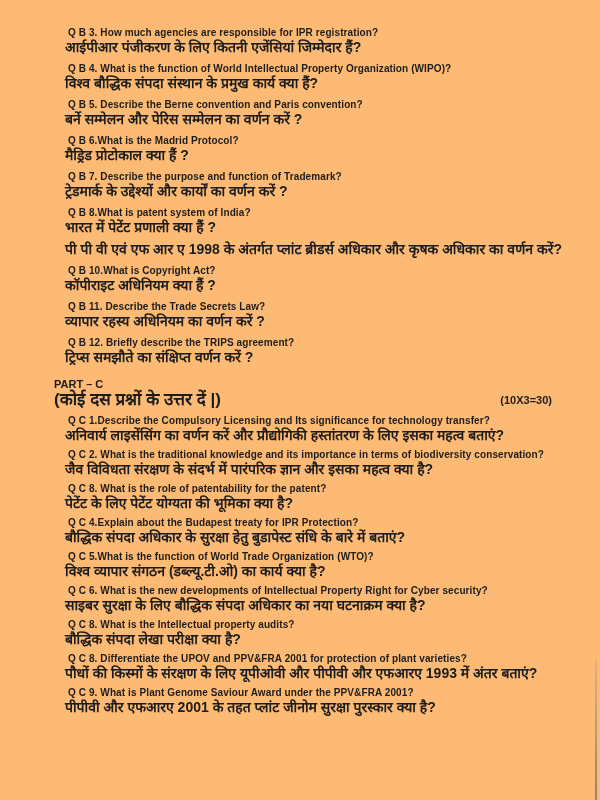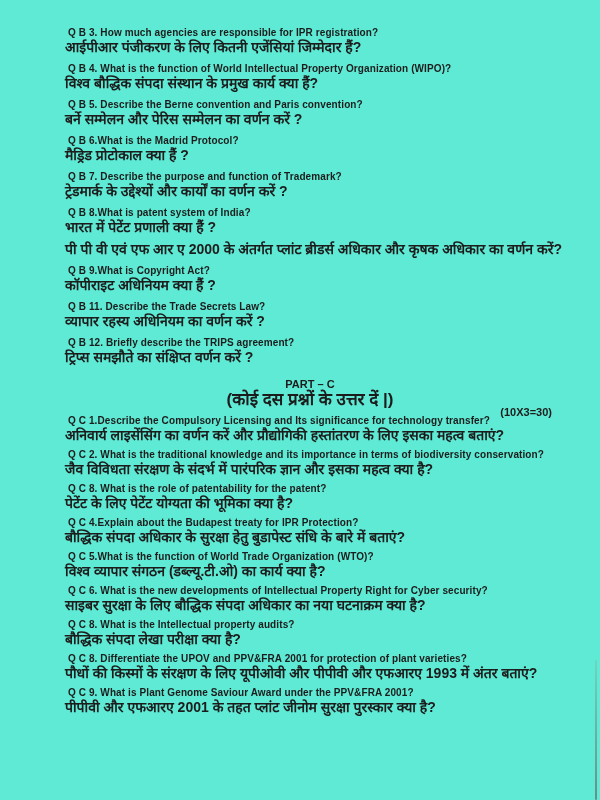--- a/index.html
+++ b/index.html
@@ -4,21 +4,21 @@
 <style>
   html, body {
     margin: 0;
     padding: 0;
     background: #ffffff;
   }
   .page {
     position: relative;
     width: 600px;
     height: 800px;
-    background: #5eead4;
+    background: #fdba74;
     color: #1c1c1c;
     font-family: "Liberation Sans", sans-serif;
     overflow: hidden;
     box-sizing: border-box;
     padding: 26px 20px 0 68px;
   }
   .content {
     width: 512px;
   }
   .question {
@@ -37,38 +37,37 @@
   .q-hi {
     font-size: 14px;
     font-weight: bold;
     line-height: 14px;
     white-space: nowrap;
     margin-left: -3px;
   }
   .part-c-header {
     position: relative;
     margin: 12px 0 6px 0;
-    text-align: center;
     transform: translateX(-14px);
   }
   .part-c-title {
     font-size: 11px;
     font-weight: bold;
     line-height: 16px;
   }
   .answer-row {
     position: relative;
     font-size: 11px;
     font-weight: bold;
     line-height: 16px;
   }
   .marks {
     position: absolute;
     right: 14px;
-    top: 12px;
+    top: 0;
     font-size: 11px;
     font-weight: bold;
   }
   .instruction-hi {
     font-size: 17px;
     font-weight: bold;
     line-height: 16px;
   }
   .scan-edge {
     position: absolute;
@@ -111,25 +110,25 @@
     <div class="q-en">Q B 7. Describe the purpose and function of Trademark?</div>
     <div class="q-hi">ट्रेडमार्क के उद्देश्यों और कार्यों का वर्णन करें ?</div>
   </div>
 
   <div class="question">
     <div class="q-en">Q B 8.What is patent system of India?</div>
     <div class="q-hi">भारत में पेटेंट प्रणाली क्या हैं ?</div>
   </div>
 
   <div class="question">
-    <div class="q-hi">पी पी वी एवं एफ आर ए 2000 के अंतर्गत प्लांट ब्रीडर्स अधिकार और कृषक अधिकार का वर्णन करें?</div>
+    <div class="q-hi">पी पी वी एवं एफ आर ए 1998 के अंतर्गत प्लांट ब्रीडर्स अधिकार और कृषक अधिकार का वर्णन करें?</div>
   </div>
 
   <div class="question">
-    <div class="q-en">Q B 9.What is Copyright Act?</div>
+    <div class="q-en">Q B 10.What is Copyright Act?</div>
     <div class="q-hi">कॉपीराइट अधिनियम क्या हैं ?</div>
   </div>
 
   <div class="question">
     <div class="q-en">Q B 11. Describe the Trade Secrets Law?</div>
     <div class="q-hi">व्यापार रहस्य अधिनियम का वर्णन करें  ?</div>
   </div>
 
   <div class="question">
     <div class="q-en">Q B 12. Briefly describe the TRIPS agreement?</div>

